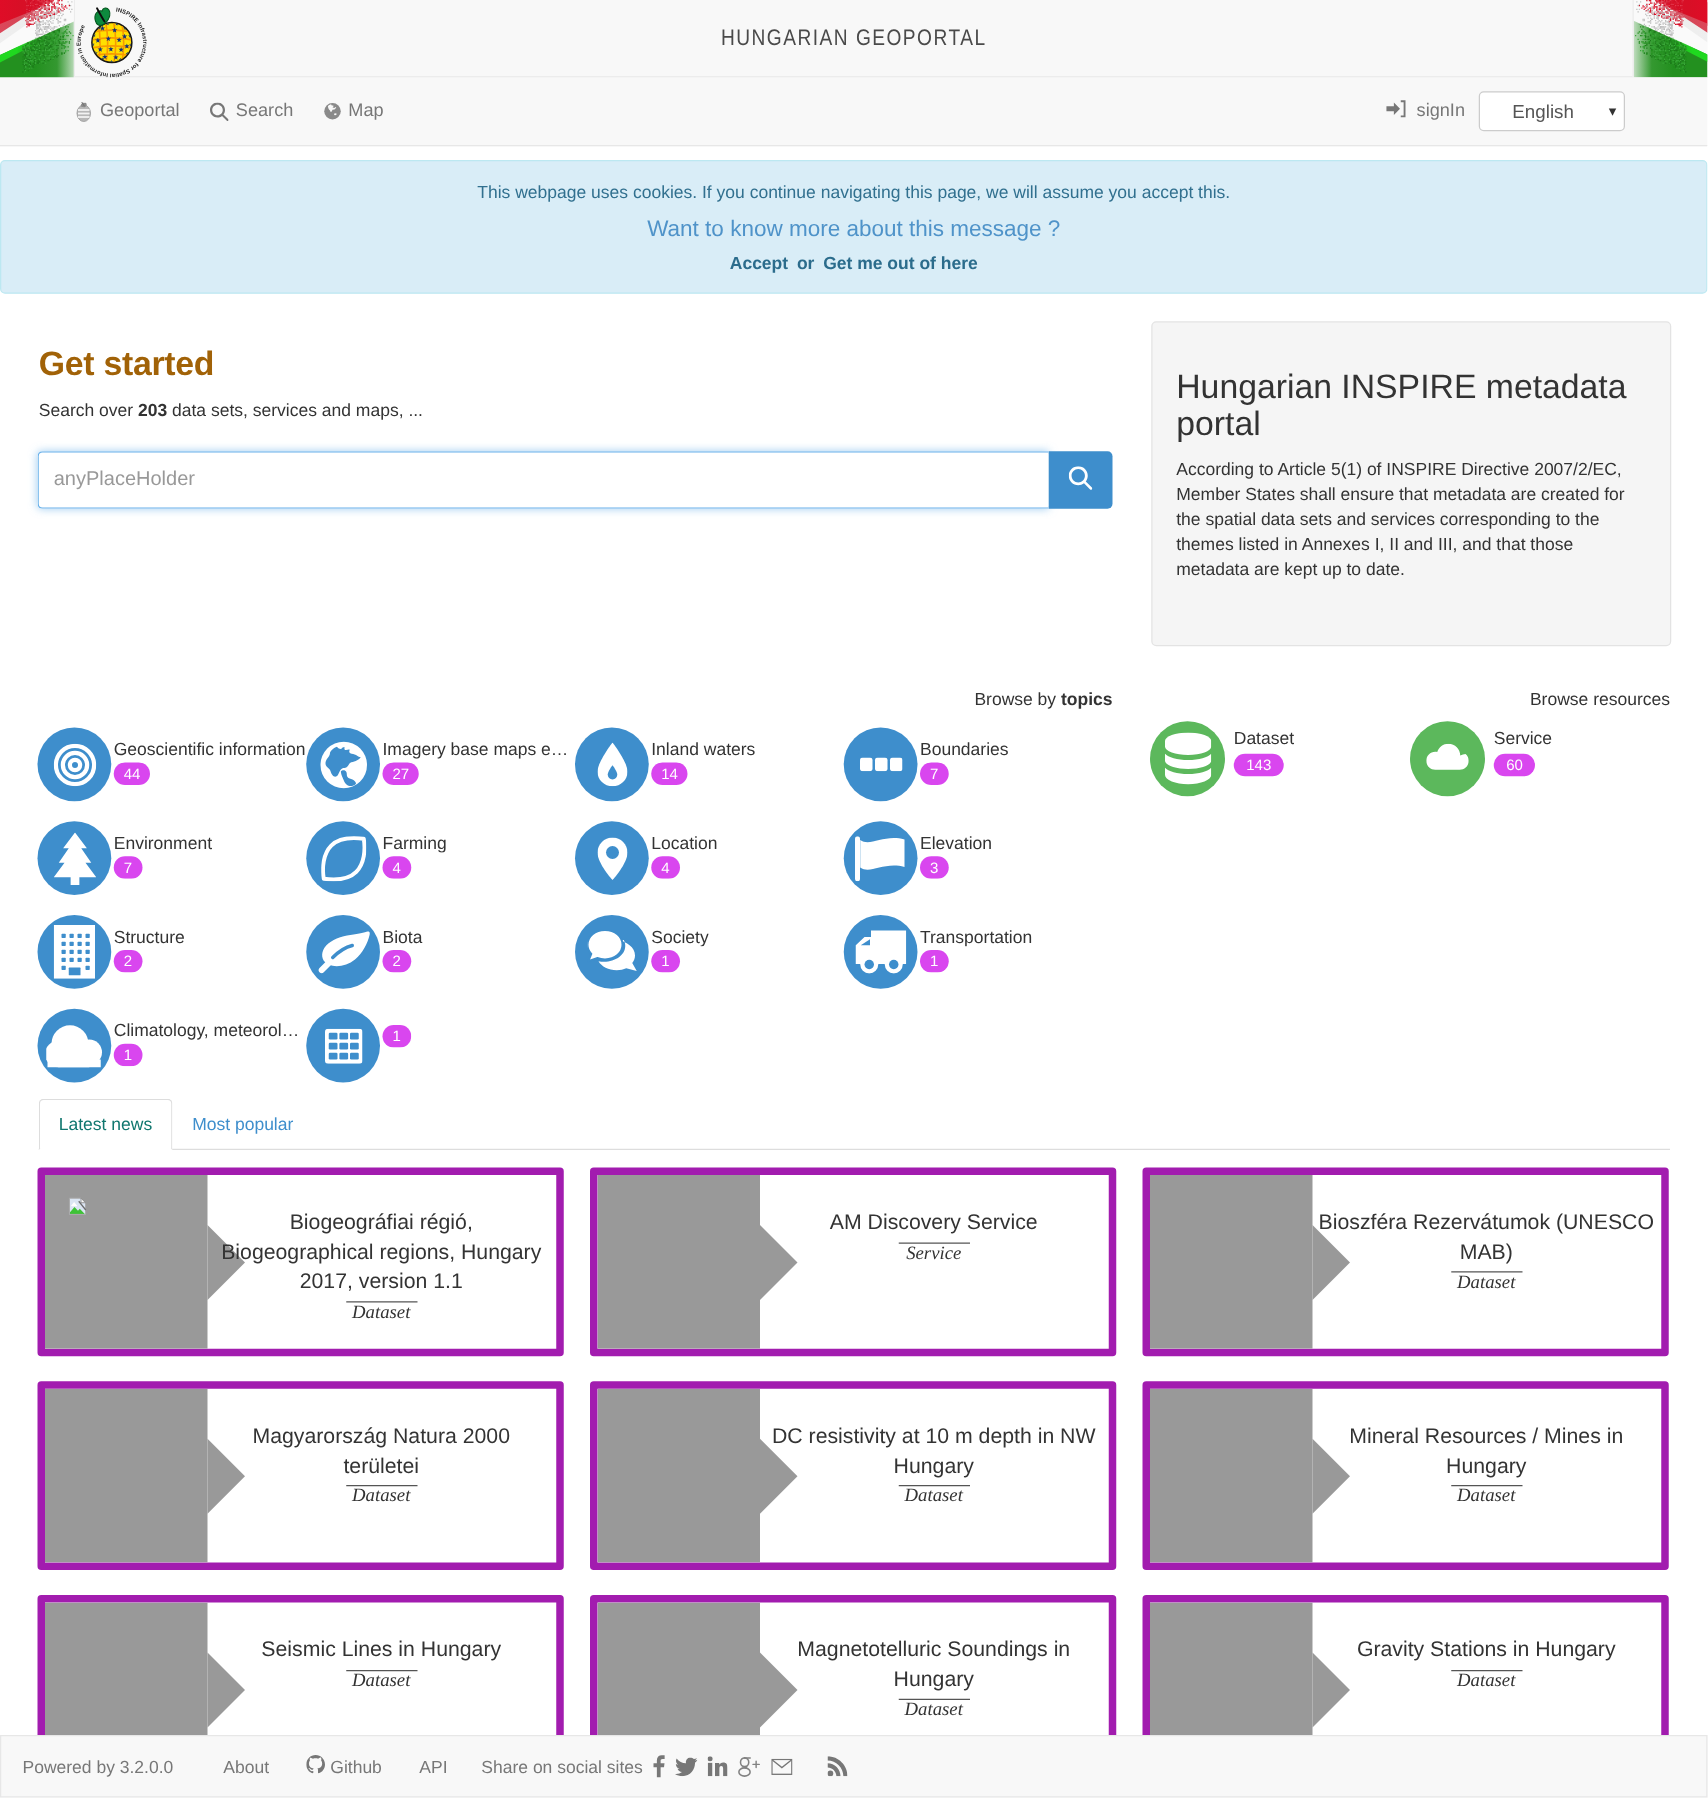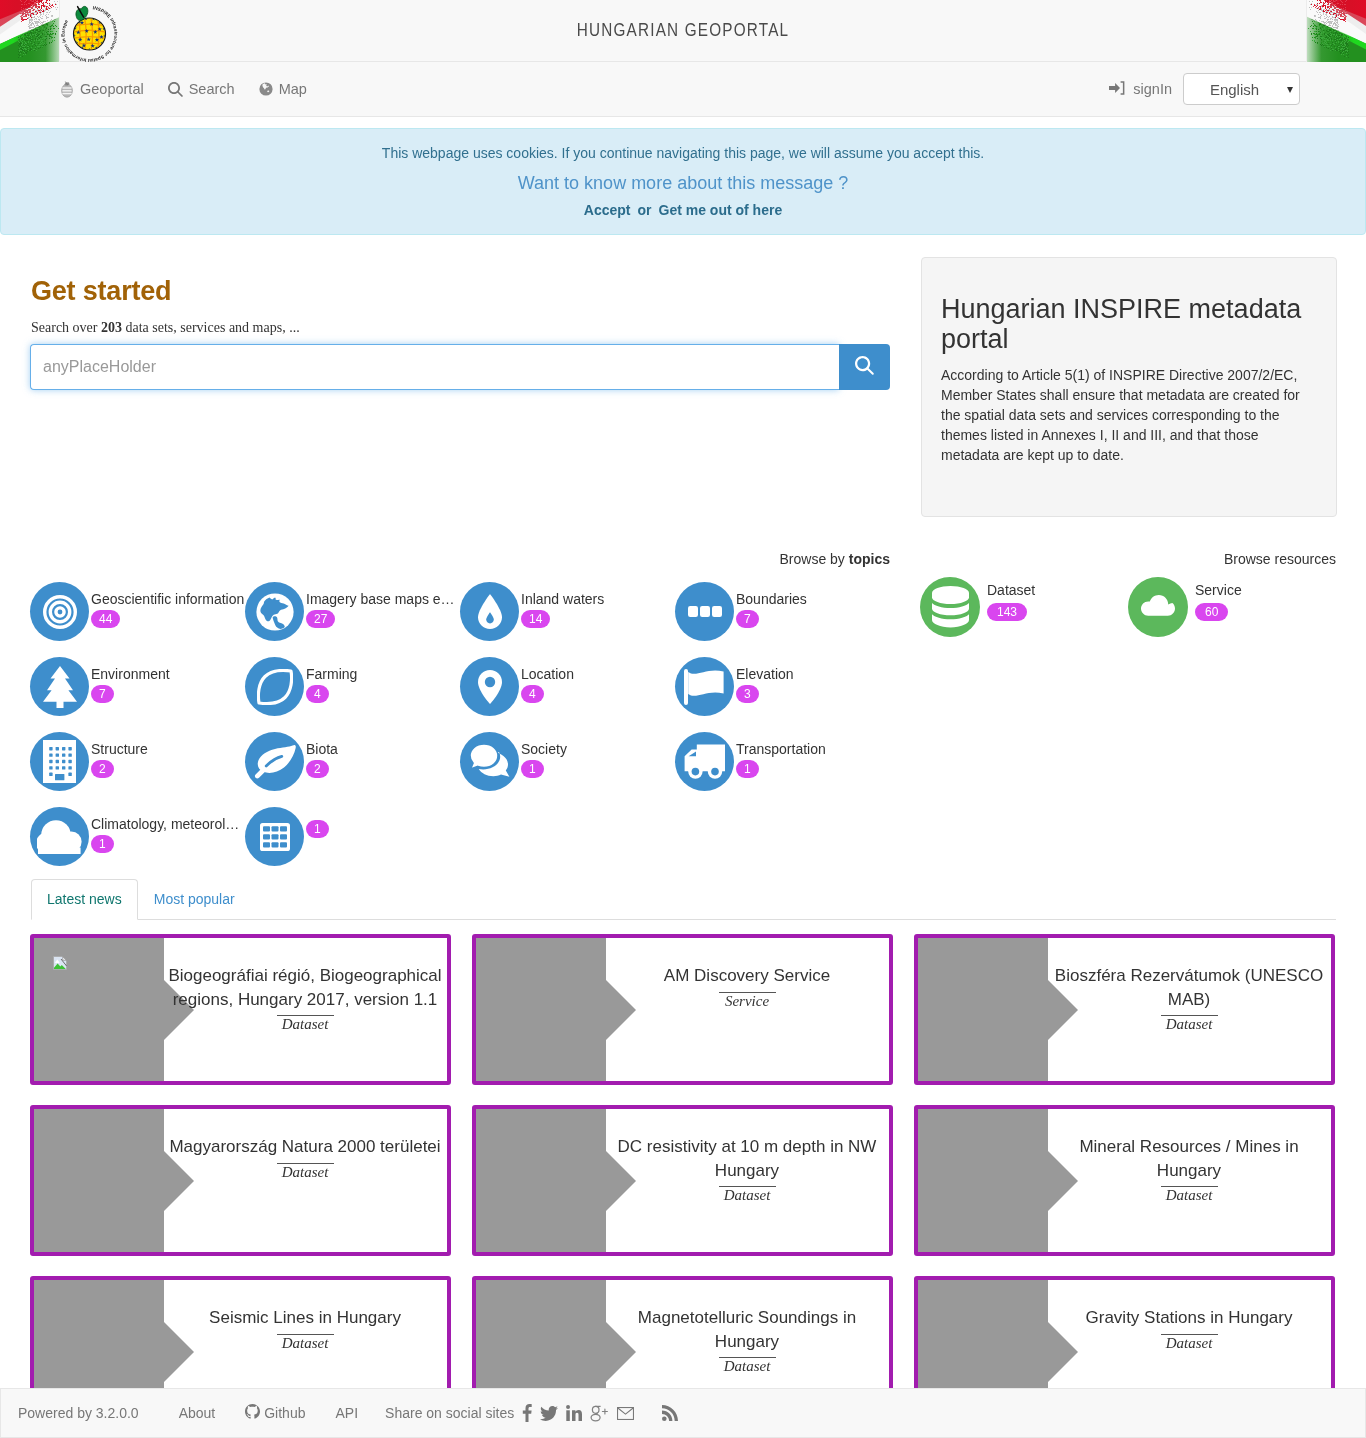--- a/index.html
+++ b/index.html
@@ -74,24 +74,24 @@
   .main{ position:relative; padding:42px 30px 0; }
   .row1{ padding-top:0; }
   .row1{ display:flex; align-items:flex-start; }
   .col-left{ width:860px; }
   .col-right{ width:416px; margin-left:31px; }
 
   h1.get-started{
     font-size:27px; font-weight:bold; color:#a16207; margin:0 0 0 1px;
     line-height:1.1; letter-spacing:-0.2px;
   }
-  .sub{ font-size:14px; color:#333; margin:13px 0 0 1px;font-family:Liberation Serif, serif; }
+  .sub{ font-size:14px; color:#333; margin:13px 0 0 1px; }
   .sub b{ font-weight:bold; }
 
-  .search-wrap{ display:flex; margin-top:8px; width:860px; margin-left:0px; }
+  .search-wrap{ display:flex; margin-top:25px; width:860px; margin-left:0px; }
   .search-input{
     flex:1; height:46px; border:1px solid #66afe9; border-right:none;
     border-radius:4px 0 0 4px; padding:0 12px; font-size:16px; color:#555;
     outline:none; box-shadow:0 0 7px rgba(102,175,233,0.6); background:#fff;
     font-family:"Liberation Sans", sans-serif;
   }
   .search-input::placeholder{ color:#999; }
   .search-btn{
     width:51px; height:46px; background:#3e8ecc; border:none;
     border-radius:0 4px 4px 0; display:flex; align-items:center; justify-content:center;
@@ -147,21 +147,21 @@
     padding:11px 15px 12px; font-size:14px; color:#3e8ecc; cursor:pointer;
     border:1px solid transparent; border-radius:4px 4px 0 0; margin-bottom:-1px;
     line-height:16px;
   }
   .tab.active{ color:#0f766e; background:#fff; border-color:#ddd #ddd #fff; cursor:default; }
 
   
   .cards{ display:flex; flex-wrap:wrap; margin-top:14px; width:1306px; }
   .card{
     width:421px; height:151px; margin:0 21px 20px 0; background:#fff;
-    border:4px solid #a21caf; border-radius:3px; display:flex; position:relative;
+    border:6px solid #a21caf; border-radius:3px; display:flex; position:relative;
     overflow:hidden; cursor:pointer;
   }
   .card:nth-child(3n){ margin-right:0; }
   .card .thumb{
     width:130px; background:#999; position:absolute; left:0; top:0; bottom:0;
     display:block;
   }
   .card .thumb .arrow{
     position:absolute; left:130px; top:50%; margin-top:-30px;
     width:0; height:0; border-top:30px solid transparent;

